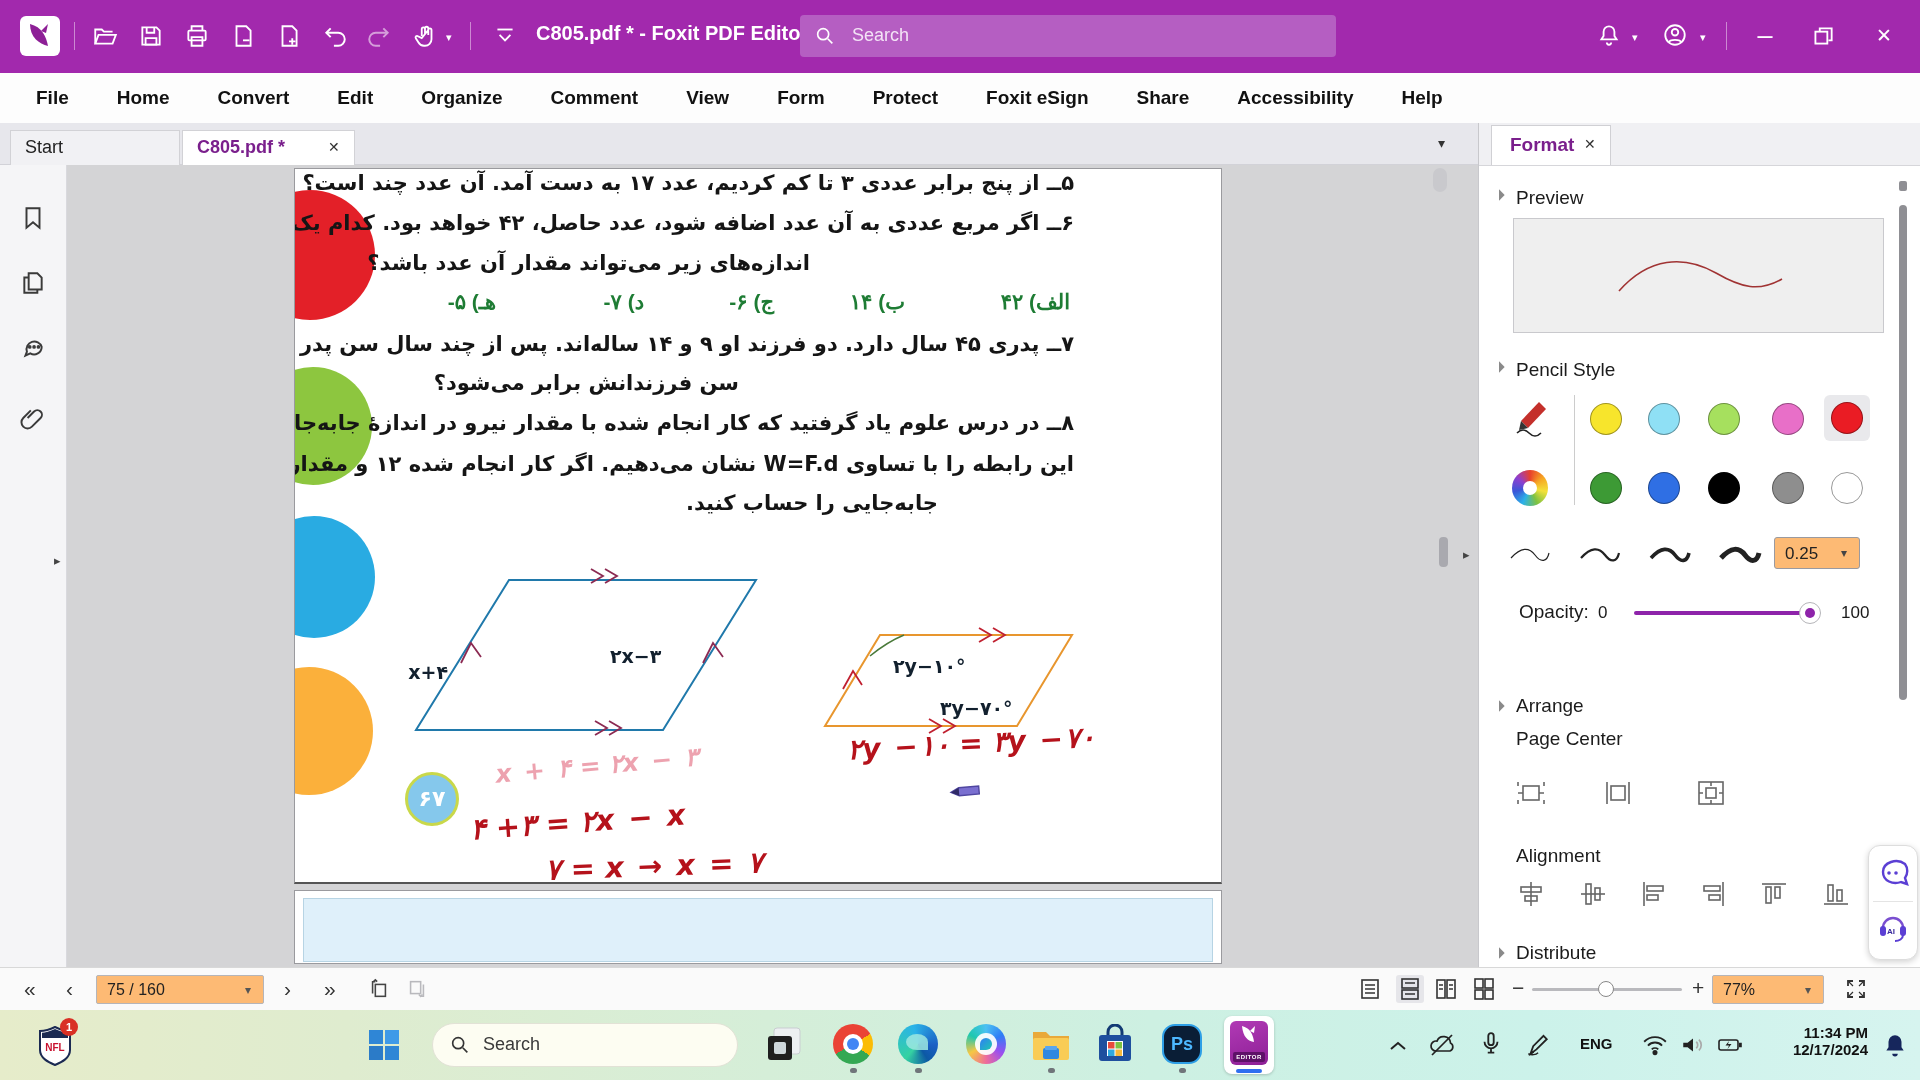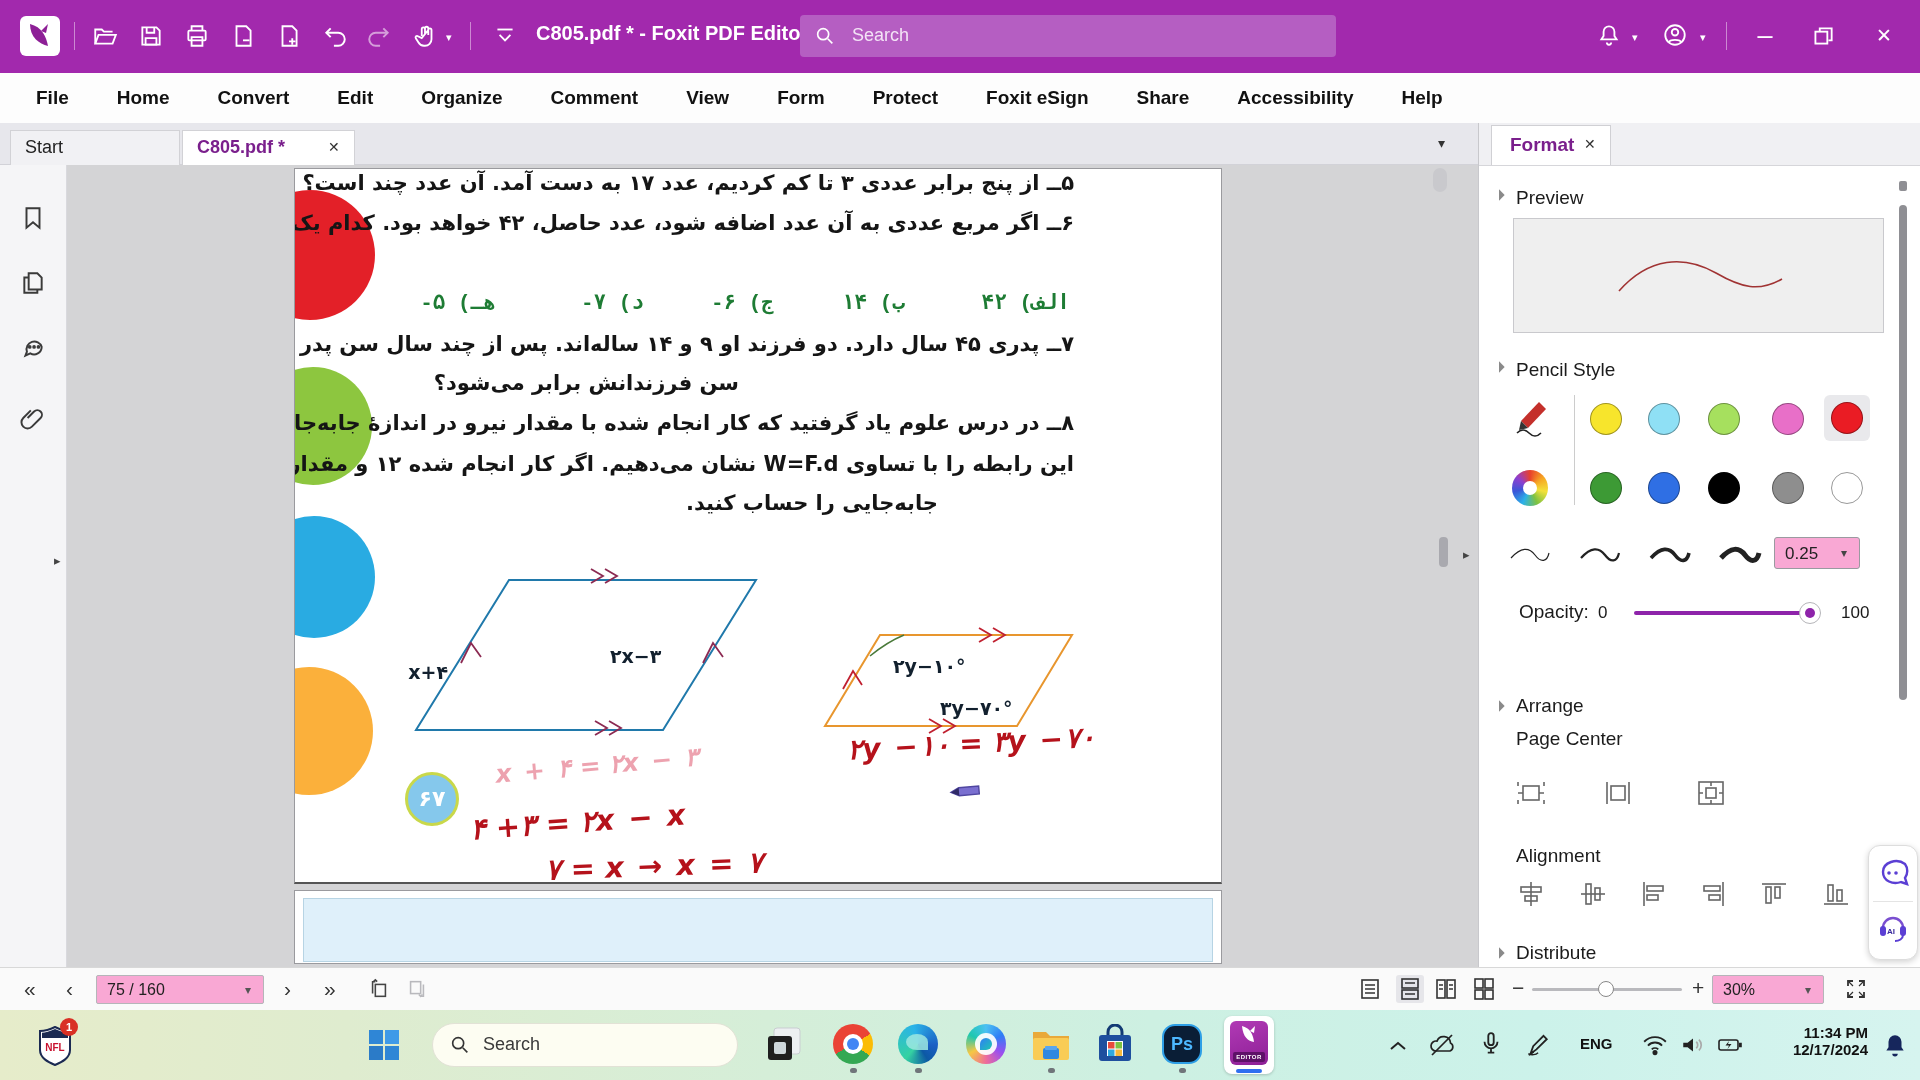--- a/index.html
+++ b/index.html
@@ -21,36 +21,36 @@
   #tabbar{left:0;top:123px;width:1478px;height:42px;background:#e7e7ec;border-bottom:1px solid #d2d2d8;box-sizing:border-box}
   .tab{box-sizing:border-box;border:1px solid #d2d2d6;border-bottom:none;font-size:18px}
   
   #sidebar{left:0;top:165px;width:67px;height:802px;background:#f5f5f7;border-right:1px solid #d9d9de;box-sizing:border-box}
   .sb-ico{color:#3a3a3a}
   
   #docarea{left:67px;top:165px;width:1629px;height:802px;background:#d4d4d6;overflow:hidden}
   .page{background:#fff;border:1px solid #9a9a9e;box-sizing:border-box}
   .pline{position:absolute;direction:rtl;white-space:nowrap;font-family:"DejaVu Sans",sans-serif;
          font-size:21px;font-weight:600;color:#151515}
-  .opt{position:absolute;direction:rtl;white-space:nowrap;font-family:Liberation Mono, monospace;
+  .opt{position:absolute;direction:rtl;white-space:nowrap;font-family:Liberation Sans, sans-serif;
        font-size:21px;font-weight:700;color:#1e7c34}
   .shapelabel{position:absolute;white-space:nowrap;font-family:"DejaVu Sans",sans-serif;font-size:19px;font-weight:700;color:#12202e}
   .ink{position:absolute;white-space:nowrap;font-family:"DejaVu Sans",sans-serif;font-style:italic;font-weight:700;color:#b5121b}
   
   #panel{left:1478px;top:123px;width:442px;height:844px;background:#fff;border-left:1px solid #c8c8cc;box-sizing:border-box}
   #panel-band{left:0;top:0;width:442px;height:42px;background:#f0f0f3;border-bottom:1px solid #d6d6da}
   .sec-label{font-size:19px;color:#1b1b1b}
   .sec-tri{width:0;height:0;border-left:8px solid transparent;border-bottom:8px solid #8a8a8a;transform:rotate(-45deg)}
   .chip{width:32px;height:32px;border-radius:50%;box-sizing:border-box;border:1px solid rgba(0,0,0,.35)}
   .sq-ico{color:#222}
   .al-ico{color:#666}
   
   #statusbar{left:0;top:967px;width:1920px;height:43px;background:#fafafa;border-top:1px solid #d8d8d8;box-sizing:border-box}
   .st-glyph{font-size:21px;color:#333;line-height:26px}
-  .st-box{background:#f9a8d4;border:1px solid #b5b5b9;border-radius:2px;box-sizing:border-box;font-size:16px;color:#222}
+  .st-box{background:#fdba74;border:1px solid #b5b5b9;border-radius:2px;box-sizing:border-box;font-size:16px;color:#222}
   
   #taskbar{left:0;top:1010px;width:1920px;height:70px;
     background:linear-gradient(90deg,#e6ecca 0%,#dfeccf 18%,#d5eed8 40%,#cdf0e2 60%,#ccf2ea 80%,#d6f4ef 100%)}
   .tk-dot{position:absolute;width:7px;height:5px;border-radius:3px;background:#70757a}
   .tray-ico{color:#222}
   .tray-txt{font-size:15px;color:#111;font-weight:600}
 </style>
 </head>
 <body>
 
@@ -215,20 +215,21 @@
 
   <div class="abs page" style="left:227px;top:3px;width:928px;height:716px;border-bottom:2px solid #555;overflow:hidden">
 
     <div class="abs" style="left:-50px;top:21px;width:130px;height:130px;border-radius:50%;background:#e32028"></div>
     <div class="abs" style="left:-41px;top:198px;width:118px;height:118px;border-radius:50%;background:#8dc63f"></div>
     <div class="abs" style="left:-42px;top:347px;width:122px;height:122px;border-radius:50%;background:#29abe2"></div>
     <div class="abs" style="left:-50px;top:498px;width:128px;height:128px;border-radius:50%;background:#fbb03b"></div>
 
     <div class="pline" style="right:147px;top:2px">۵ــ از پنج برابر عددی ۳ تا کم کردیم، عدد ۱۷ به دست آمد. آن عدد چند است؟</div>
     <div class="pline" style="right:147px;top:42px">۶ــ اگر مربع عددی به آن عدد اضافه شود،  عدد حاصل، ۴۲ خواهد بود. کدام یک از</div>
+    <div class="pline" style="right:411px;top:82px">اندازه‌های زیر می‌تواند مقدار آن عدد باشد؟</div>
     <div class="opt" style="right:151px;top:121px">الف) ۴۲</div>
     <div class="opt" style="right:316px;top:121px">ب) ۱۴</div>
     <div class="opt" style="right:447px;top:121px">ج) ۶-</div>
     <div class="opt" style="right:577px;top:121px">د) ۷-</div>
     <div class="opt" style="right:725px;top:121px">هـ) ۵-</div>
     <div class="pline" style="right:147px;top:163px">۷ــ پدری ۴۵ سال دارد. دو فرزند او ۹ و ۱۴ ساله‌اند. پس از چند سال سن پدر با مجموع</div>
     <div class="pline" style="right:482px;top:202px">سن فرزندانش برابر می‌شود؟</div>
     <div class="pline" style="right:147px;top:242px">۸ــ در درس علوم یاد گرفتید که کار انجام شده با مقدار نیرو در اندازهٔ جابه‌جایی برابر است.</div>
     <div class="pline" style="right:147px;top:283px">این رابطه را با تساوی W=F.d نشان می‌دهیم. اگر کار انجام شده ۱۲ و مقدار نیرو۴ باشد، مقدار</div>
     <div class="pline" style="right:283px;top:322px">جابه‌جایی را حساب کنید.</div>
@@ -498,21 +499,21 @@
         <rect x="13" y="2" width="8" height="9"></rect>
         <rect x="3" y="13" width="8" height="9"></rect>
         <rect x="13" y="13" width="8" height="9"></rect>
       </svg>
     </div>
   <span class="abs st-glyph" style="left:1512px;top:7px">−</span>
   <div class="abs" style="left:1532px;top:20px;width:150px;height:3px;background:#b9b9bd;border-radius:2px"></div>
   <div class="abs" style="left:1598px;top:13px;width:16px;height:16px;border-radius:50%;background:#fff;border:1px solid #888;box-sizing:border-box"></div>
   <span class="abs st-glyph" style="left:1692px;top:7px">+</span>
   <div class="abs st-box" style="left:1712px;top:7px;width:112px;height:29px">
-    <span class="abs" style="left:10px;top:5px">30%</span>
+    <span class="abs" style="left:10px;top:5px">77%</span>
     <span class="abs" style="left:92px;top:7px;font-size:12px;color:#555">▾</span>
   </div>
   <div class="abs" style="left:1844px;top:9px;color:#333">
     <svg width="24" height="24" viewBox="0 0 24 24" fill="none" stroke="currentColor" stroke-width="1.8">
         <path d="M9 4H4v5M15 4h5v5M20 15v5h-5M9 20H4v-5"></path>
         <path d="M4 4l5 5M20 4l-5 5M20 20l-5-5M4 20l5-5" stroke-width="1.2"></path>
       </svg>
     </div>
 </div>
 

